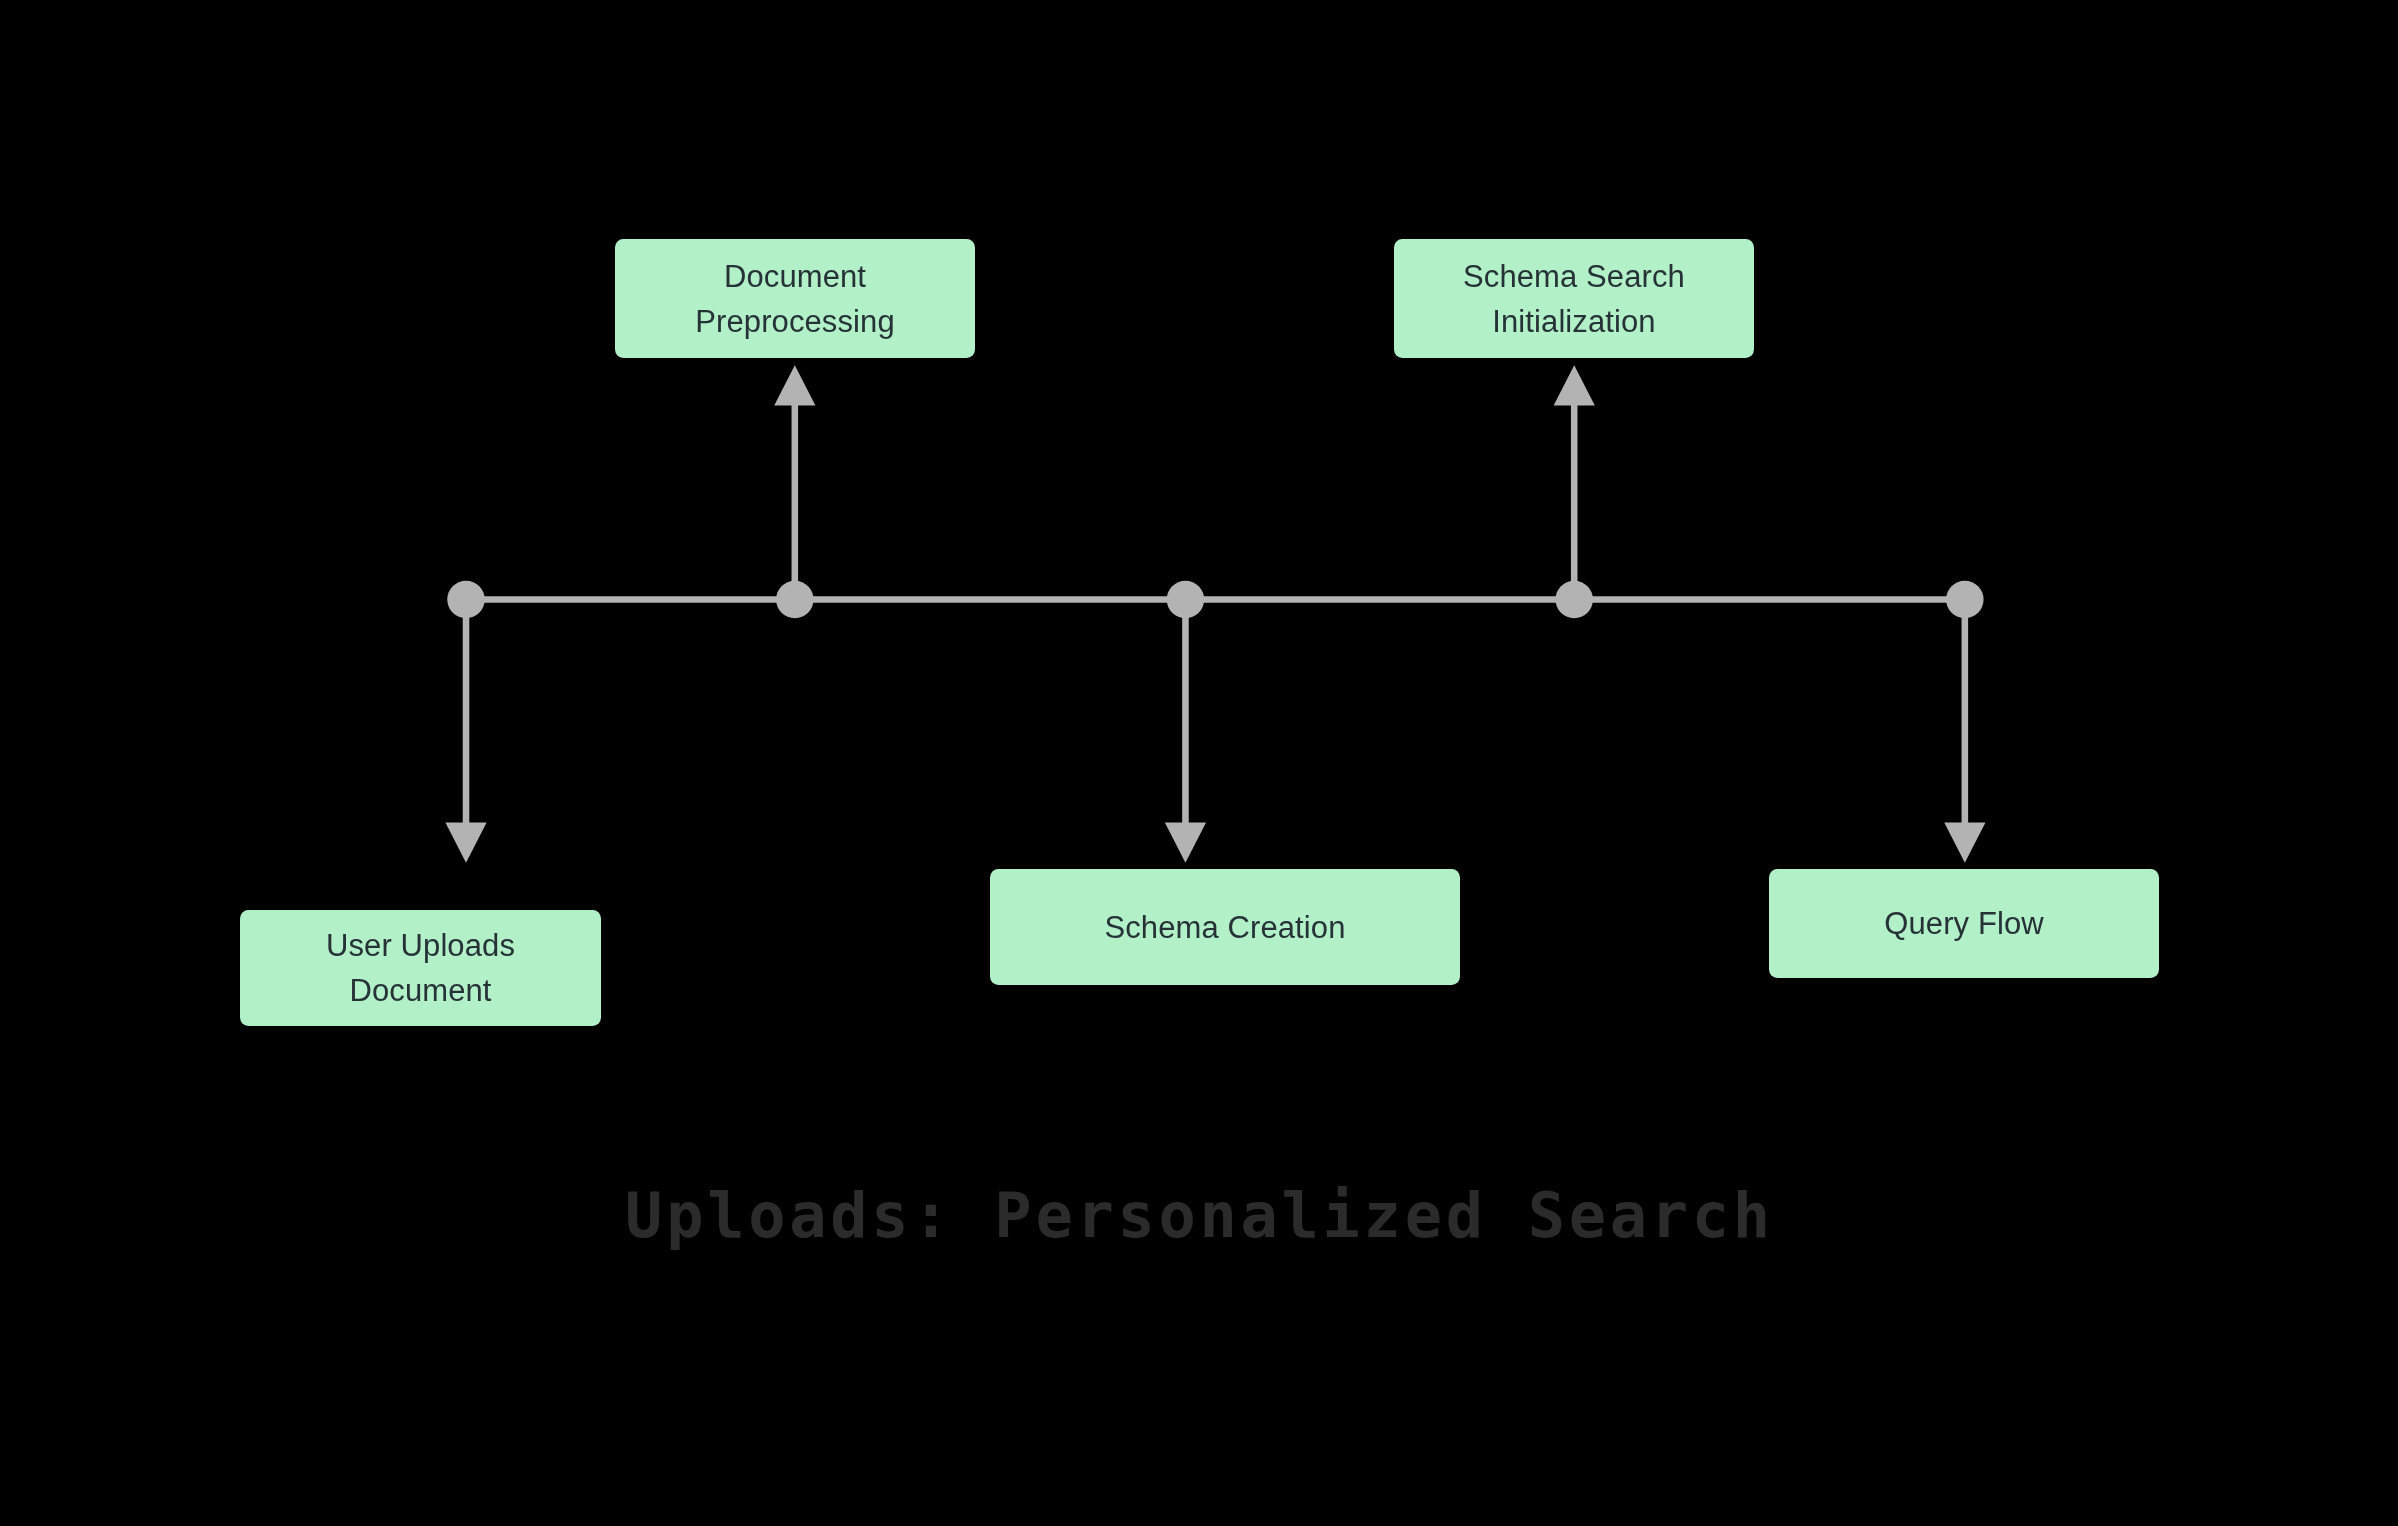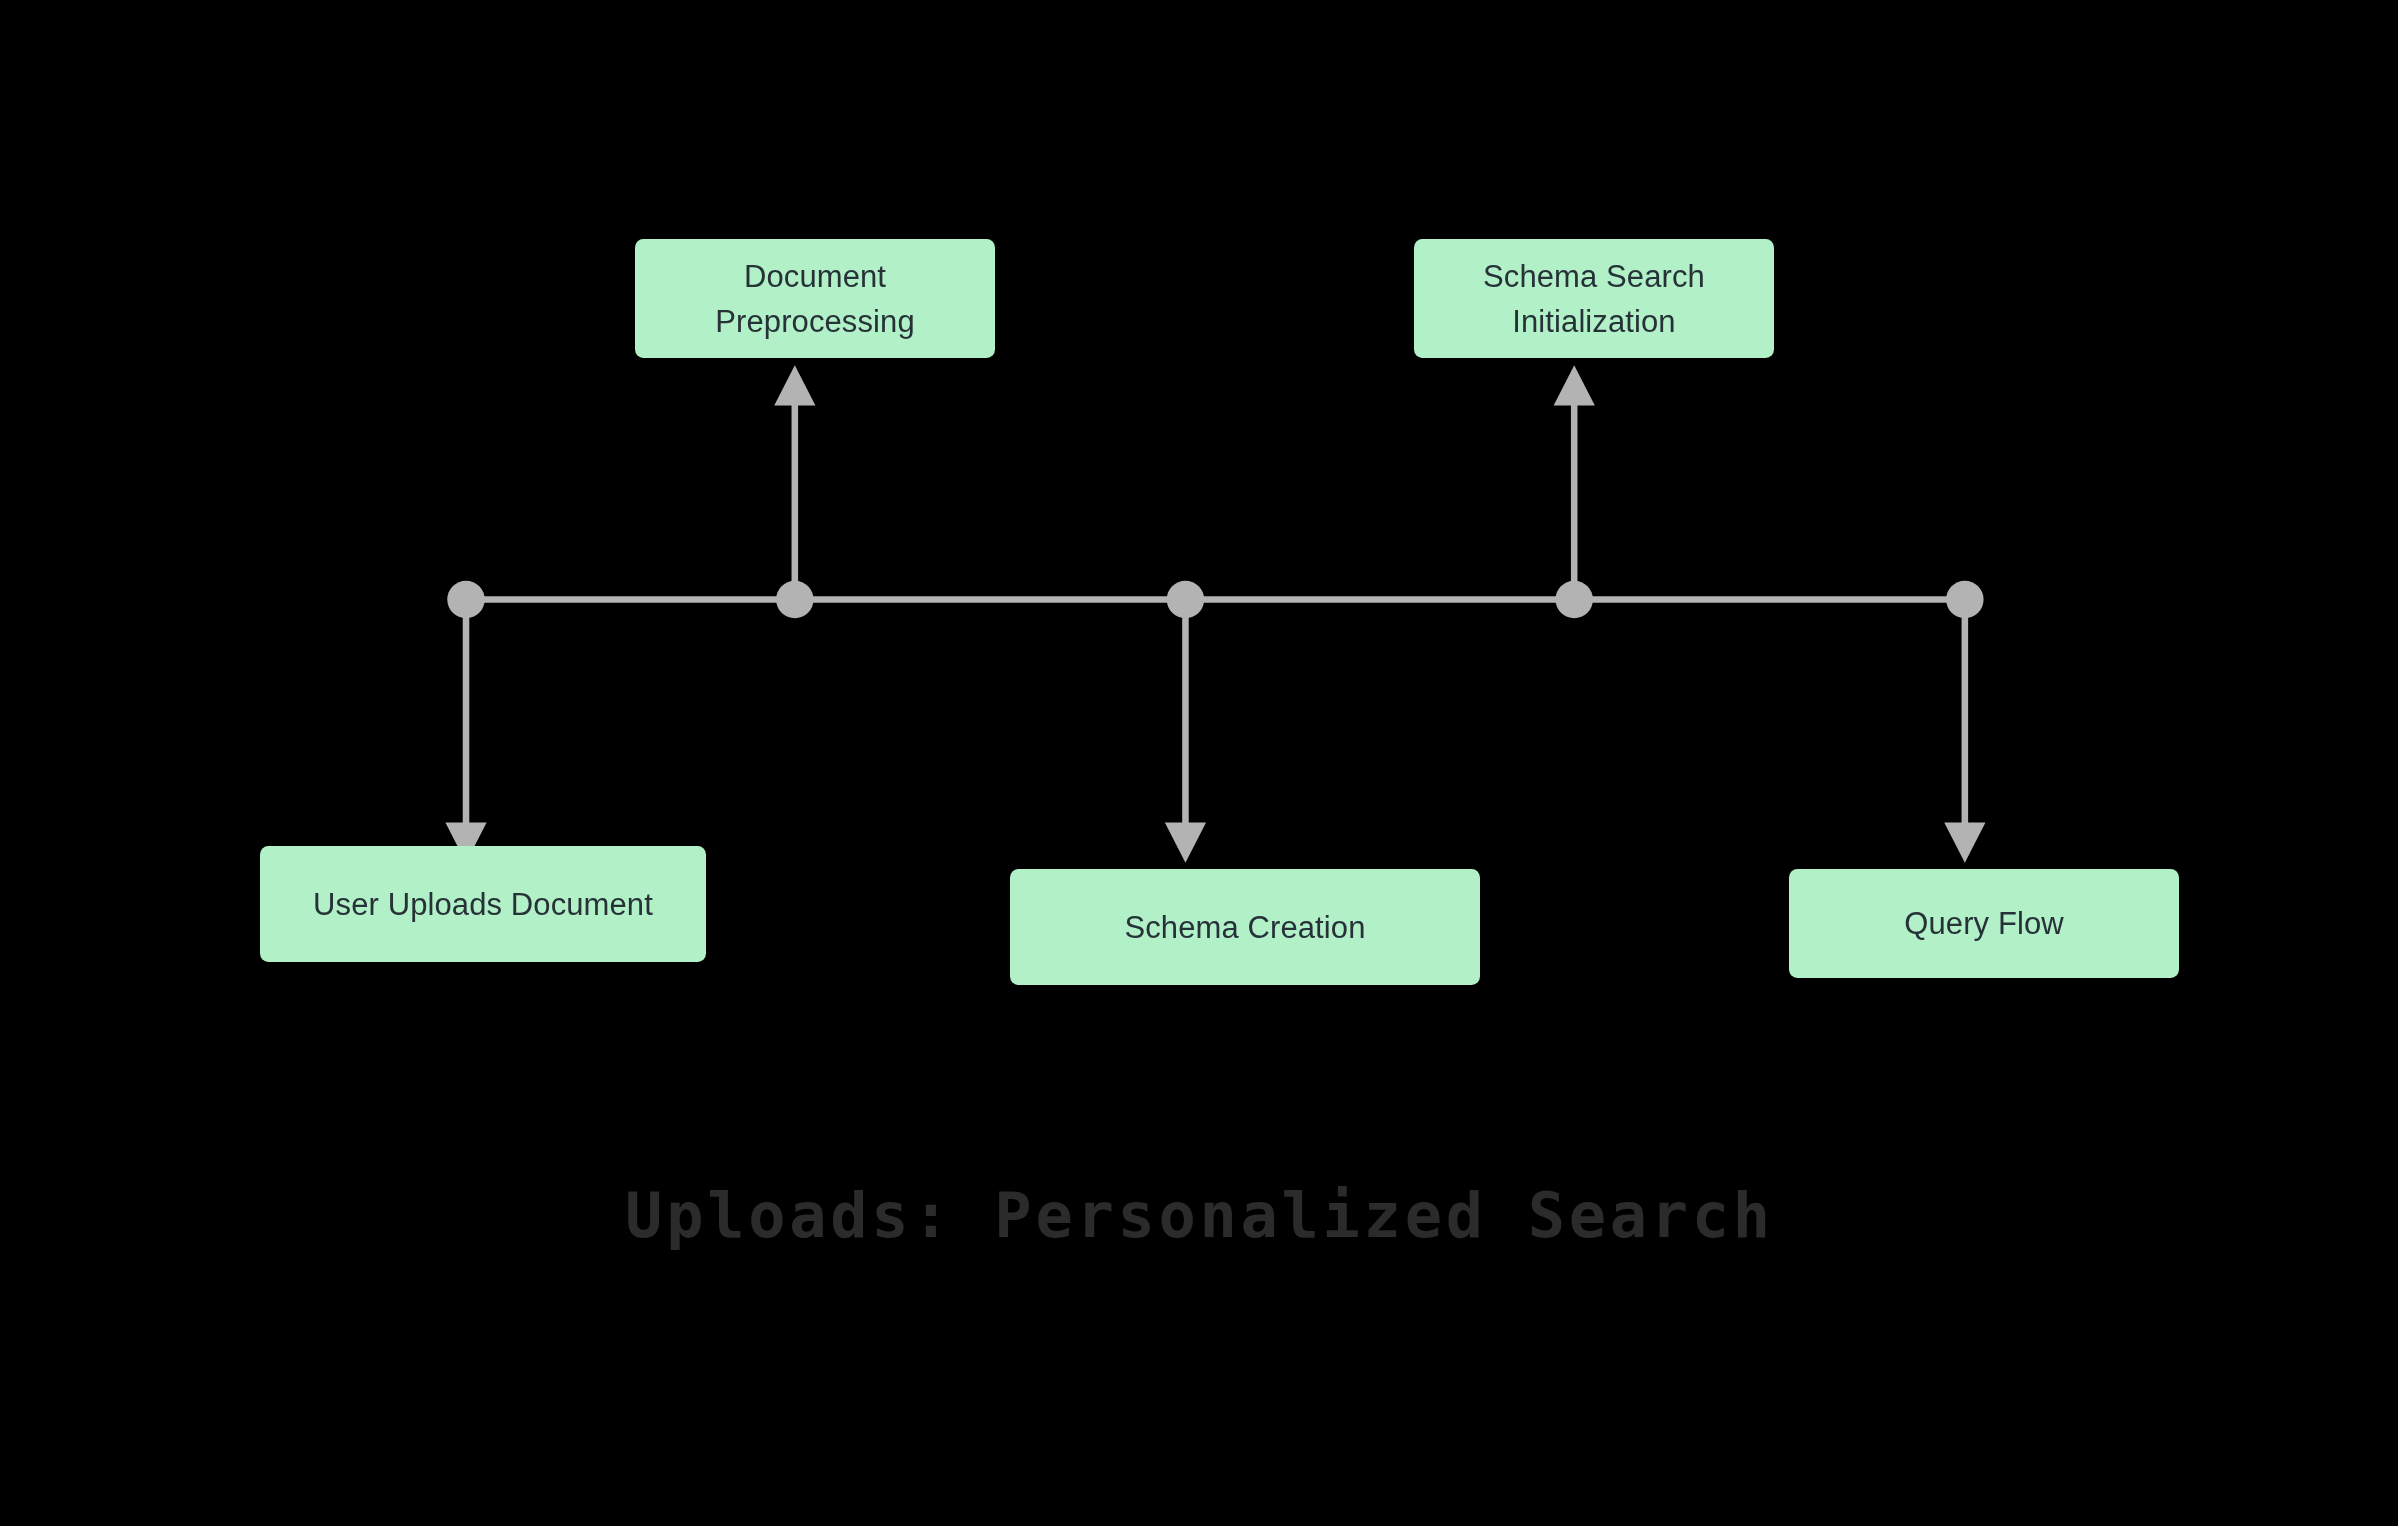--- a/index.html
+++ b/index.html
@@ -36,21 +36,20 @@
     justify-content: center;
     text-align: center;
     color: #263238;
     font-family: "Liberation Sans", sans-serif;
     font-size: 31px;
     line-height: 45px;
     font-weight: 400;
     letter-spacing: 0.1px;
     white-space: pre-line;
     padding: 0 13px;
-    margin-left: 20px;
   }
   .node-box.top { }
   .node-box.bottom { }
   .diagram-title {
     position: absolute;
     left: 0;
     top: 1179px;
     width: 2399px;
     text-align: center;
     color: #2b2b2b;
@@ -100,21 +99,21 @@
     <circle cx="1680" cy="640" r="20" fill="#b3b3b3"></circle>
     <circle cx="2097" cy="640" r="20" fill="#b3b3b3"></circle>
   </svg>
 
   <div class="node-box top" style="left:615px; top:239px; width:360px; height:119px;">Document
 Preprocessing</div>
 
   <div class="node-box top" style="left:1394px; top:239px; width:360px; height:119px;">Schema Search
 Initialization</div>
 
-  <div class="node-box bottom" style="left:240px; top:846px; width:446px; height:116px;">User Uploads Document</div>
+  <div class="node-box bottom" style="left:240px; top:910px; width:361px; height:116px;">User Uploads Document</div>
 
   <div class="node-box bottom" style="left:990px; top:869px; width:470px; height:116px;">Schema Creation</div>
 
   <div class="node-box bottom" style="left:1769px; top:869px; width:390px; height:109px;">Query Flow</div>
 
   <div class="diagram-title">Uploads: Personalized Search</div>
 
 </div>
 
 

